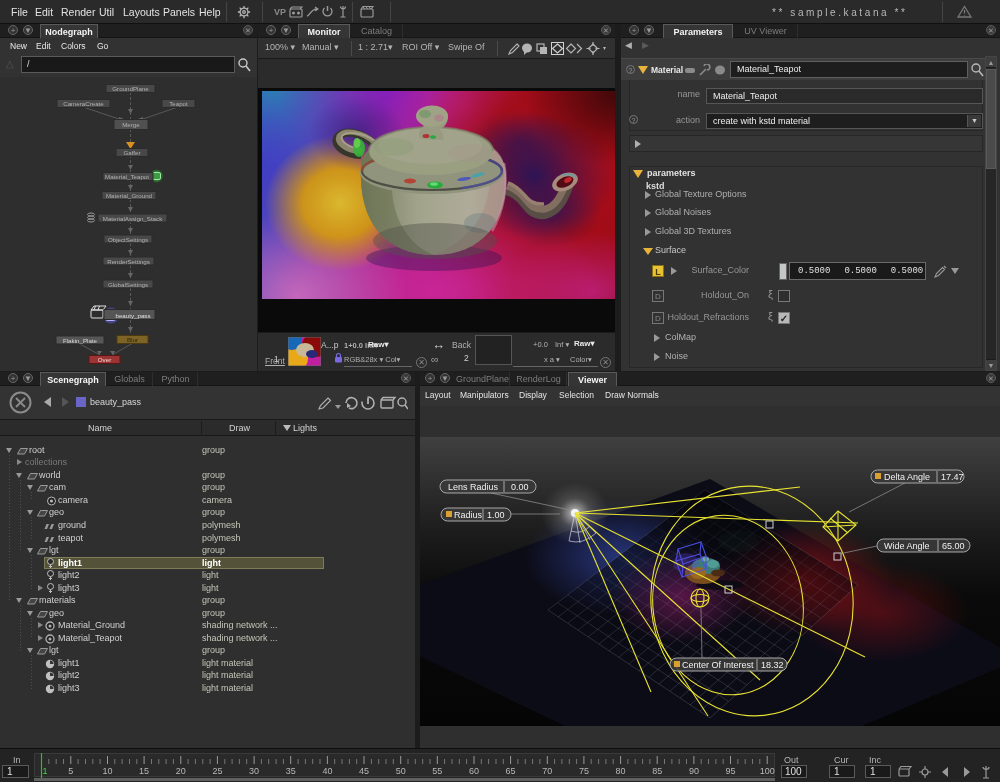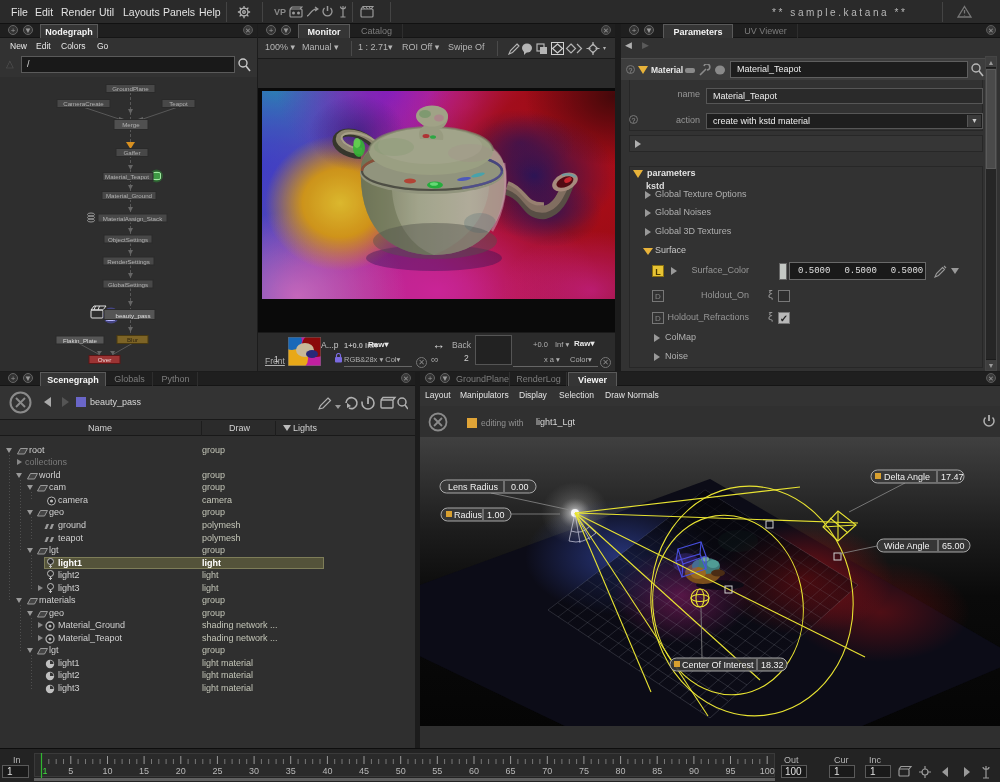--- a/index.html
+++ b/index.html
@@ -636,34 +636,20 @@
       <div class="tab" style="left:91px;width:56px;padding:0;text-align:center;">RenderLog</div>
       <div class="tab active" style="left:148px;width:49px;padding:0;text-align:center;">Viewer</div>
       <div class="closex">✕</div>
     </div>
     <div class="abs" style="left:0;top:14px;width:636px;height:20px;background:#333;color:#e4e4e4;font-size:8.5px;">
       <div class="abs" style="left:5px;top:4px;">Layout</div>
       <div class="abs" style="left:40px;top:4px;">Manipulators</div>
       <div class="abs" style="left:99px;top:4px;">Display</div>
       <div class="abs" style="left:139px;top:4px;">Selection</div>
       <div class="abs" style="left:185px;top:4px;">Draw Normals</div>
-    </div>
-    <div class="abs" id="vtoolbar" style="left:0;top:34px;width:580px;height:31px;background:#303030;">
-      <svg class="abs" style="left:8px;top:6px;" width="20" height="20" viewBox="0 0 20 20">
-        <circle cx="10" cy="10" r="8.5" fill="none" stroke="#8a8a8a" stroke-width="1.8"></circle>
-        <line x1="6" y1="6" x2="14" y2="14" stroke="#8a8a8a" stroke-width="1.8"></line>
-        <line x1="14" y1="6" x2="6" y2="14" stroke="#8a8a8a" stroke-width="1.8"></line>
-      </svg>
-      <div class="abs" style="left:47px;top:12px;width:10px;height:10px;background:#e0a437;"></div>
-      <div class="abs" style="left:61px;top:12px;color:#909090;font-size:8.5px;">editing with</div>
-      <div class="abs" style="left:116px;top:11px;color:#d8d8d8;font-size:9px;">light1_Lgt</div>
-      <svg class="abs" style="left:562px;top:8px;" width="14" height="15" viewBox="0 0 14 15">
-          <path d="M7 1 v 6" stroke="#b0b0b0" stroke-width="1.8"></path>
-          <path d="M 3.5 3.5 a 5 5 0 1 0 7 0" stroke="#b0b0b0" stroke-width="1.5" fill="none"></path>
-        </svg>
     </div>
     <svg class="abs" style="left:0;top:65px;" width="580" height="289" viewBox="0 0 580 289" id="viewport3d">
       <defs>
         <linearGradient id="vptop" x1="0" y1="0" x2="0" y2="1">
           <stop offset="0" stop-color="#404040"></stop>
           <stop offset="0.33" stop-color="#1c1c1c"></stop>
           <stop offset="0.55" stop-color="#0a0a0a"></stop>
           <stop offset="1" stop-color="#050505"></stop>
         </linearGradient>
         <radialGradient id="glowblue" cx="0.5" cy="0.5" r="0.5">

